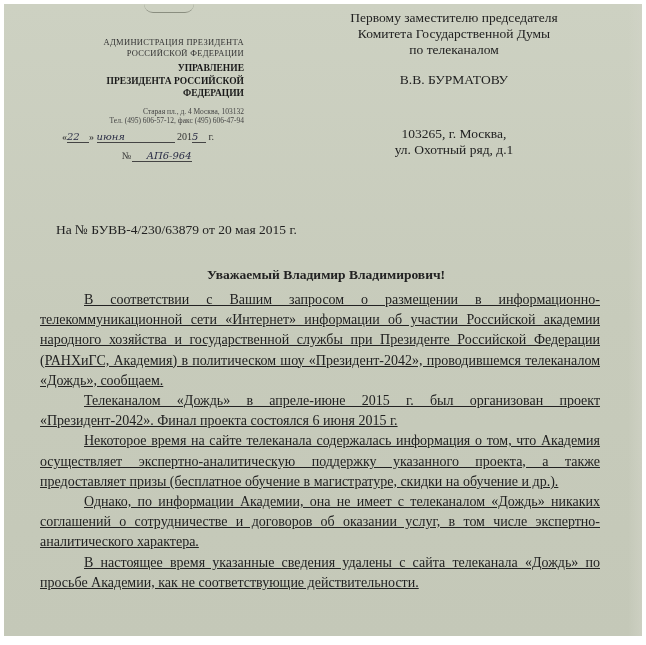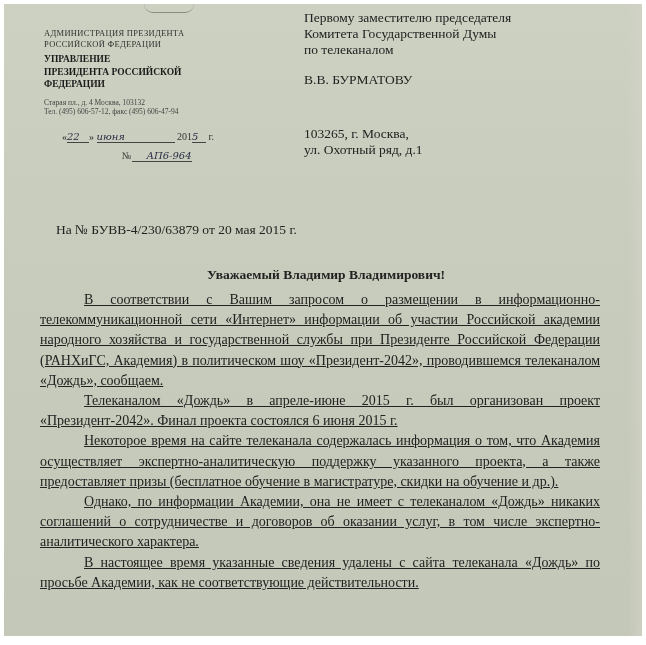--- a/index.html
+++ b/index.html
@@ -2,31 +2,31 @@
 <html><head>
 <meta charset="utf-8">
 <style>
   html, body { margin:0; padding:0; }
   body { width:646px; height:645px; background:#ffffff; overflow:hidden; position:relative; font-family:"Liberation Serif", serif; }
   .paper { position:absolute; left:4px; top:4px; width:638px; height:632px; background:#c9cdbd;
     background-image: linear-gradient(180deg, #cdd1c2 0%, #c7cbbb 50%, #c4c8b8 100%); color:#1e1e1e; }
   .paper::after { content:""; position:absolute; right:0; top:0; width:14px; height:100%;
     background:linear-gradient(90deg, rgba(255,255,255,0) 0%, rgba(210,212,200,0.6) 100%); }
   .stamp-top { position:absolute; left:140px; top:0; width:50px; height:8px; border-bottom:1px solid #8a8e80; border-radius:0 0 10px 10px; }
-  .sender { position:absolute; left:40px; top:24px; width:200px; text-align:left; }
+  .sender { position:absolute; left:40px; top:33px; width:200px; text-align:right; }
   .sender .l1 { font-size:8.5px; letter-spacing:0.3px; line-height:11px; color:#333; }
   .sender .b { font-size:9.5px; font-weight:bold; line-height:12.5px; color:#1a1a1a; }
   .sender .b1 { margin-top:3px; }
   .sender .addr { font-size:7.5px; line-height:9.5px; margin-top:7px; color:#444; }
   .hand { font-family:"DejaVu Serif", serif; font-style:italic; color:#2a2d45; }
   .date-line { position:absolute; left:58px; top:127px; width:200px; font-size:10px; color:#333; }
   .date-line .u { display:inline-block; border-bottom:1px solid #444; text-align:left; }
   .num-line { position:absolute; left:118px; top:146px; font-size:10px; color:#333;text-align:right; }
   .num-line .u { display:inline-block; border-bottom:1px solid #444; min-width:60px; }
-  .recipient { position:absolute; left:300px; top:6px; width:300px; font-size:13.5px; line-height:16px; color:#222; }
+  .recipient { position:absolute; left:300px; top:6px; width:300px; text-align:center; font-size:13.5px; line-height:16px; color:#222; }
   .recipient .name { margin-top:14px; font-size:13.5px; }
   .recipient .raddr { margin-top:38px; }
   .ref { position:absolute; left:52px; top:218px; font-size:13.5px; color:#222; }
   .greeting { position:absolute; left:0; width:644px; top:263px; text-align:center; font-size:13.5px; color:#222;font-weight:bold; }
   .body { position:absolute; left:36px; top:286px; width:560px; font-size:14px; line-height:20.2px; color:#222;text-decoration:underline; }
   .body p { margin:0; text-align:justify; text-align-last:left; text-indent:44px; }
 </style>
 </head>
 <body>
 

